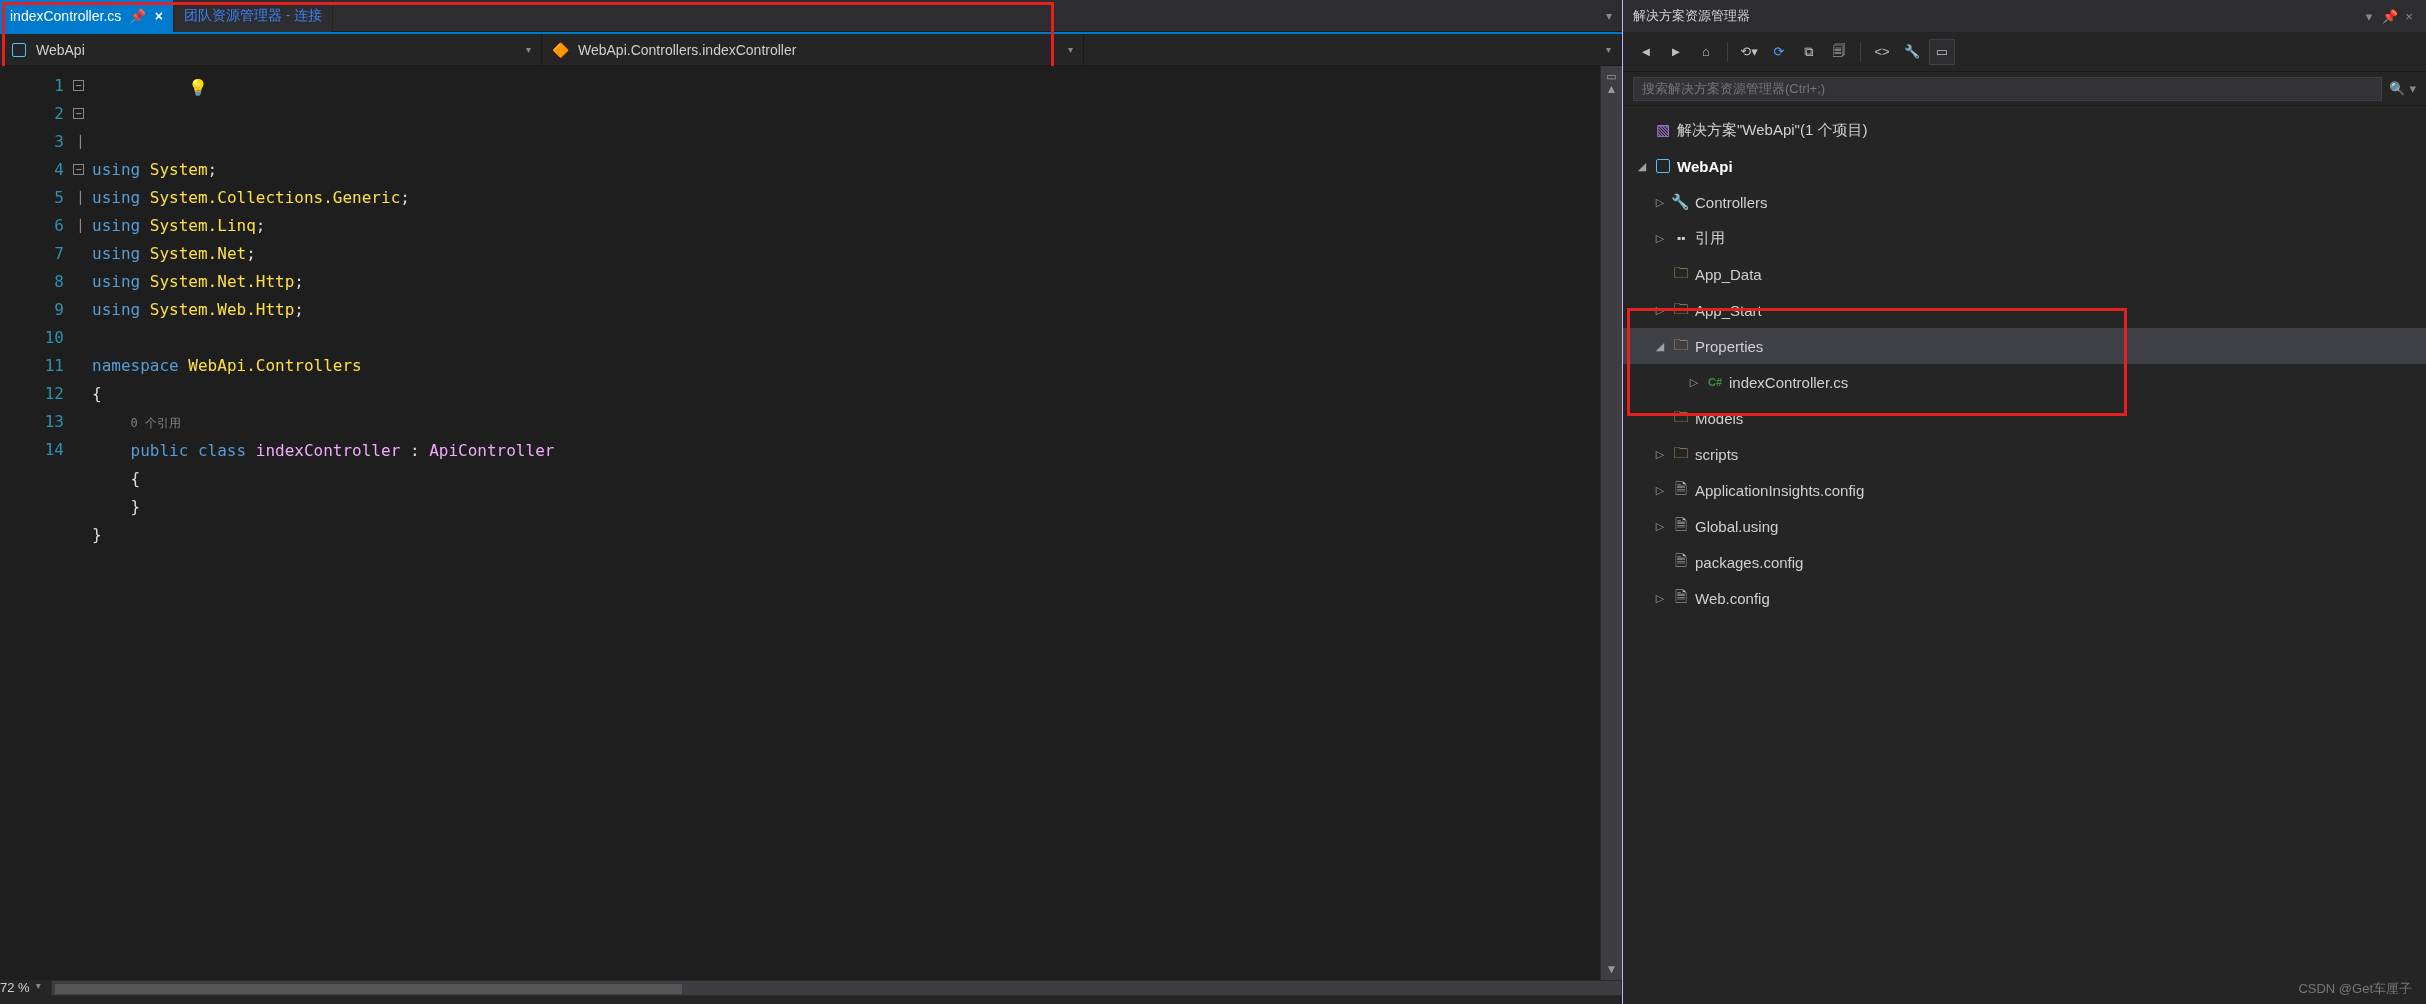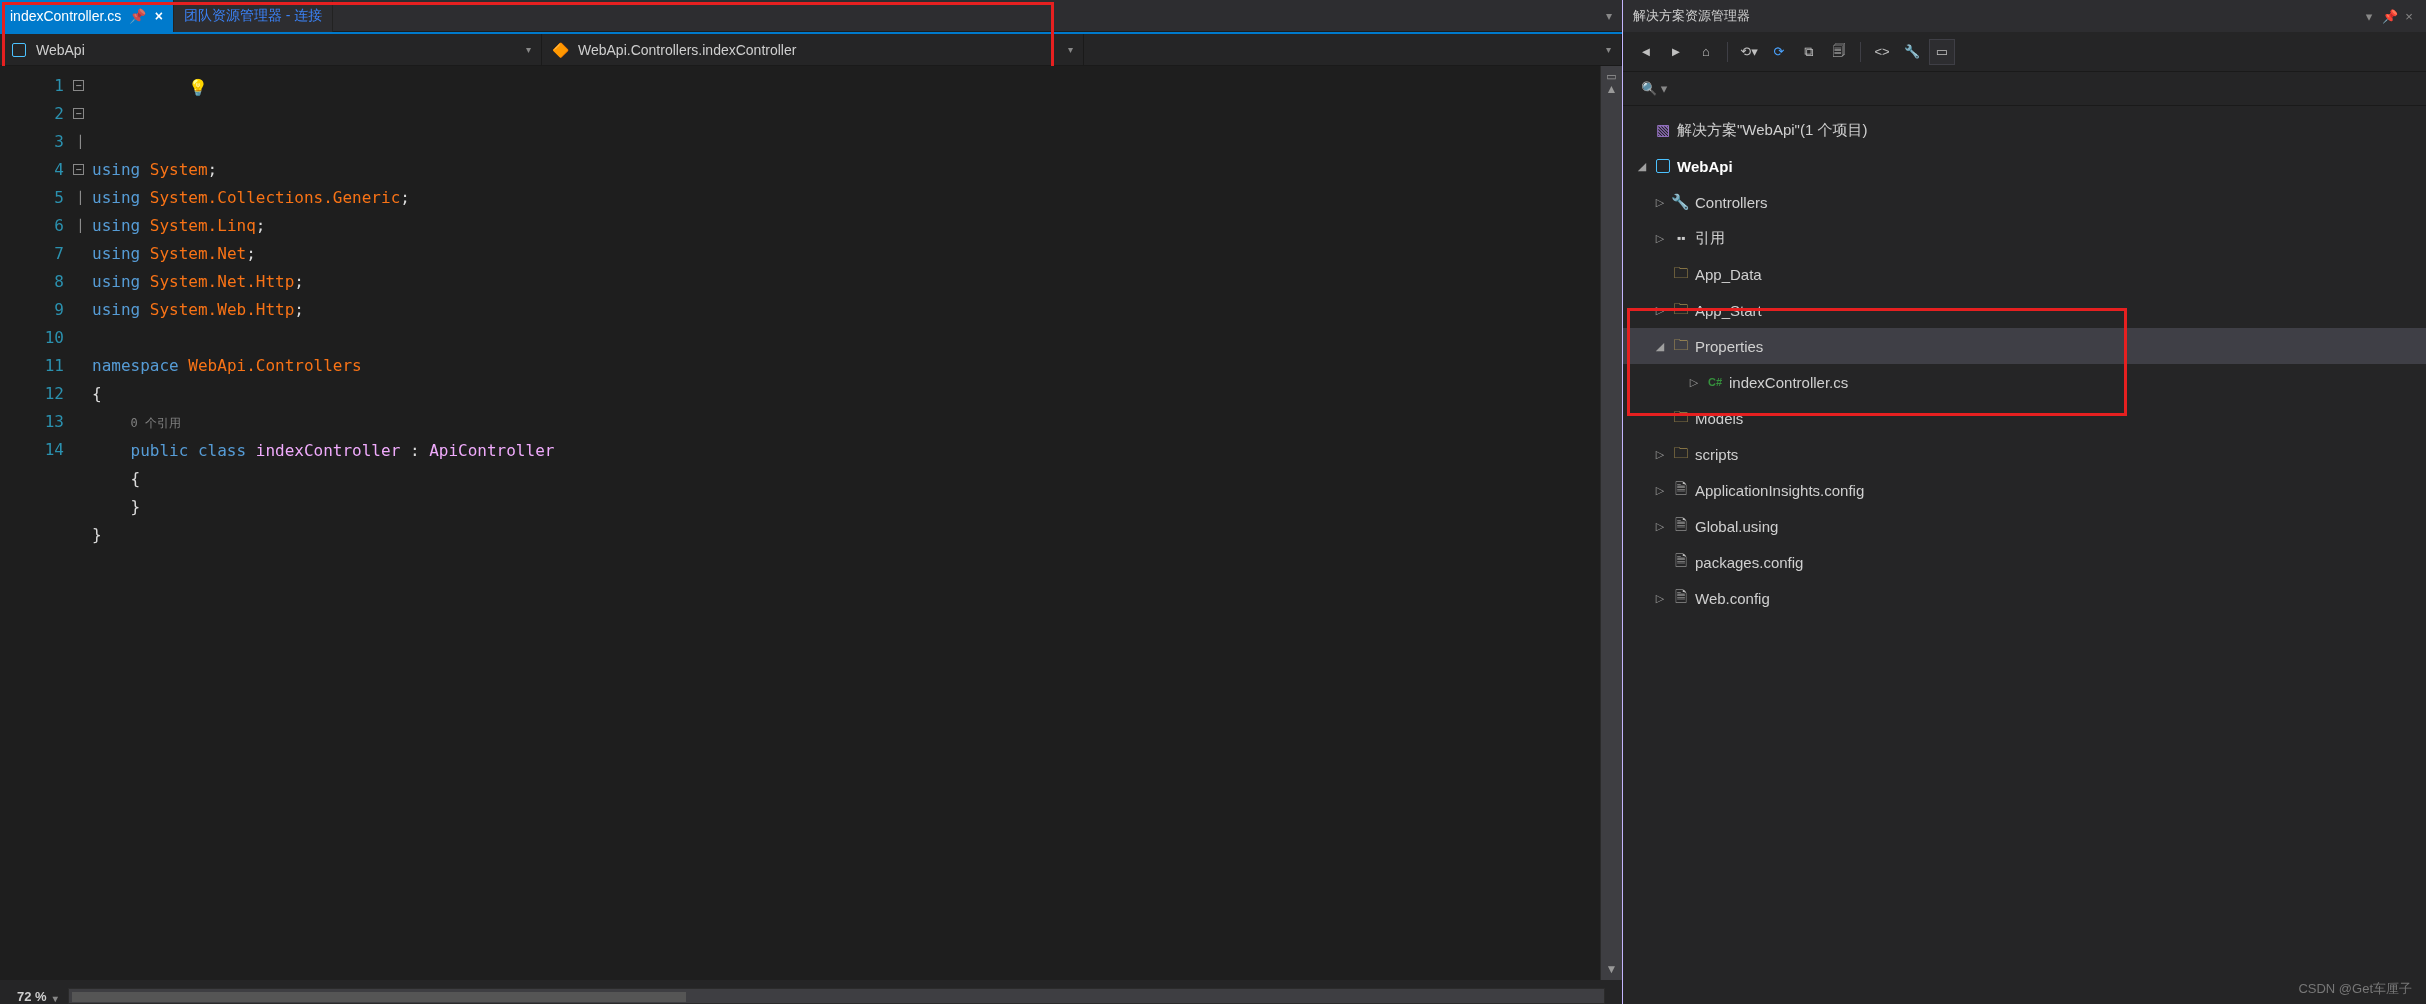--- a/index.html
+++ b/index.html
@@ -83,21 +83,21 @@
     padding-top: 6px;
     font-family: Consolas, "Microsoft YaHei Mono", monospace;
     font-size: 16px;
     line-height: 28px;
     white-space: pre;
     color: #dcdcdc;
     position: relative;
     overflow: hidden;
   }
   .kw  { color: #569cd6; }
-  .ns  { color: #f97316; }
+  .ns  { color: #fde047; }
   .cls { color: #f0abfc; }
   .punct { color:#dcdcdc; }
   .refcount { color:#808080; font-size:12px; }
   .fold-col {
     position:absolute; left:70px; top:6px; width:14px;
     font-family: monospace; font-size:12px; line-height:28px; color:#a0a0a0;
   }
   .fold-box { display:inline-block; width:11px; height:11px; border:1px solid #888; color:#aaa; font-size:10px; line-height:9px; text-align:center; position:relative; top:-1px; }
   .bulb {
     position:absolute; left:96px; top:8px; width:16px; height:16px; color:#c9b900;
@@ -107,24 +107,23 @@
     display:flex; flex-direction:column; align-items:center;
     padding-top:4px;
   }
   .vscroll .split-h { width:18px; height:12px; color:#999; font-size:11px; text-align:center; }
   .vscroll .arrow { width:18px; height:18px; color:#999; text-align:center; font-size:12px; }
   .vscroll .track { flex:1; width:100%; }
   .statusbar {
     height: 24px;
     background: #252526;
     color:#cfcfcf;
-    display:flex; align-items:flex-end;
+    display:flex; align-items:flex-start;
     font-size:13px;
-    padding: 0 17px;
-    font-weight: bold;
+    padding: 0 0;
   }
   .statusbar .zoom { margin-right:6px; }
   .statusbar .dd { color:#888; margin-right:10px; font-size:10px; }
   .hscroll-area { flex:1; height:16px; background:#3e3e42; border:1px solid #2b2b2b; position:relative; }
   .hscroll-thumb { position:absolute; left:3px; top:3px; height:10px; width:40%; background:#555; }
 
   .red-box-1 {
     position:absolute; left:2px; top:2px; width:1052px; height:685px;
     border:3px solid #e62020; pointer-events:none;
   }
@@ -308,20 +307,21 @@
       <span class="tb-btn" style="color:#4aa3ff">⟳</span>
       <span class="tb-btn">⧉</span>
       <span class="tb-btn">🗐</span>
       <span class="sep"></span>
       <span class="tb-btn">&lt;&gt;</span>
       <span class="tb-btn">🔧</span>
       <span class="tb-btn box">▭</span>
     </div>
 
     <div class="sol-search">
+      <input placeholder="搜索解决方案资源管理器(Ctrl+;)" style="">
       <span class="mag">🔍 ▾</span>
     </div>
 
     <div class="tree" id="tree">
       <div class="red-box-2" id="redbox2" style="top: 202.2px; left: 4px;"></div>
     <div class="tree-row indent-0">
           <span class="twist blank"></span>
           <span class="icon">
             <span style="color:#b084e8">▧</span>
           </span>

